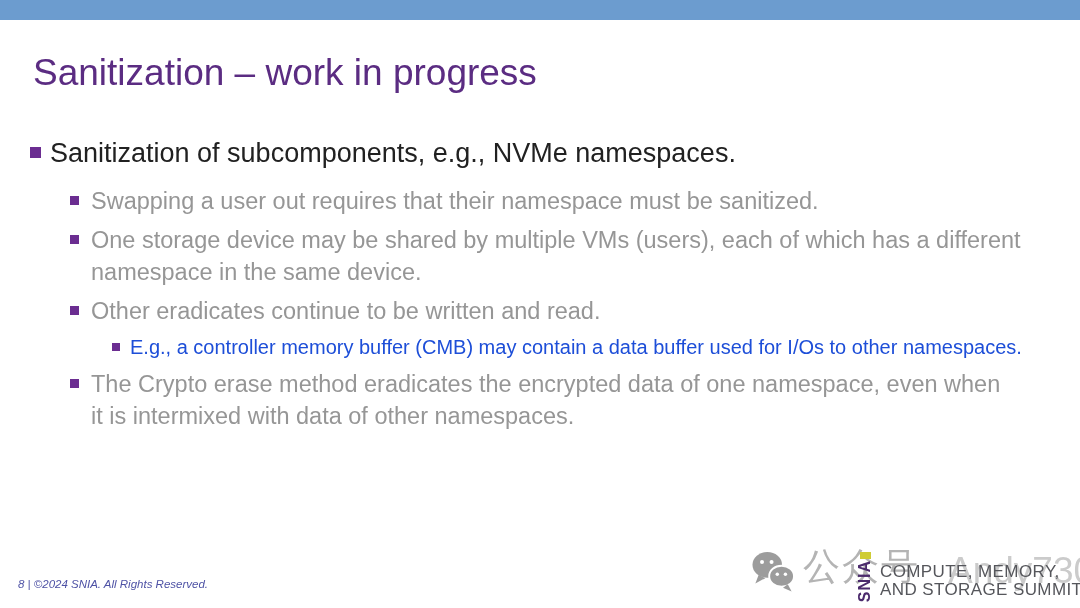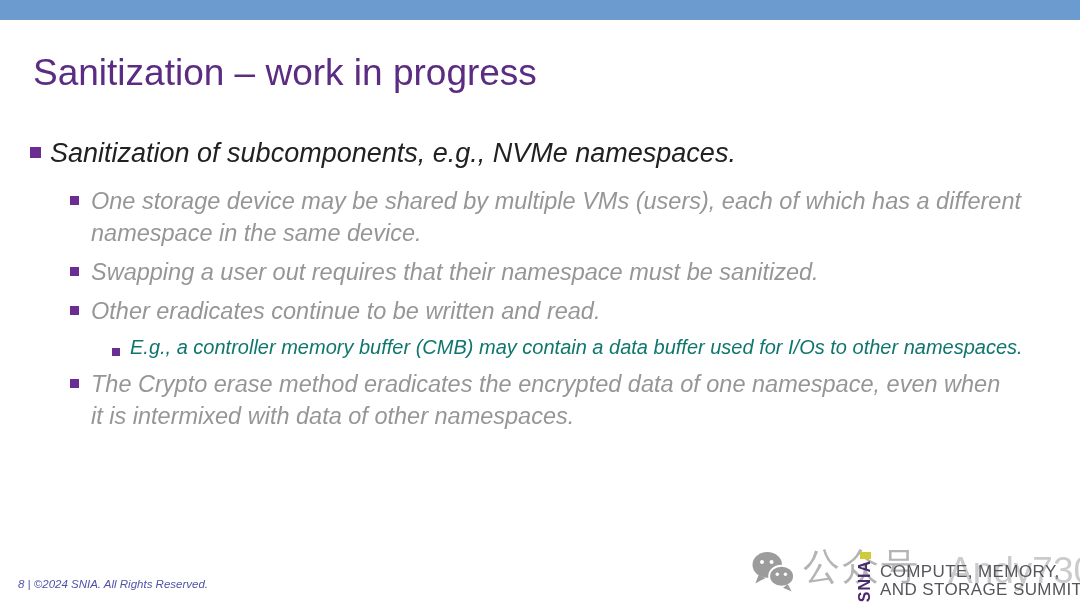--- a/index.html
+++ b/index.html
@@ -4,32 +4,32 @@
 <style>
   * { margin: 0; padding: 0; box-sizing: border-box; }
   html, body { width: 1080px; height: 608px; }
   body { font-family: "Liberation Sans", sans-serif; background: #ffffff; }
   .slide { position: relative; width: 1080px; height: 608px; background: #ffffff; overflow: hidden; }
 
   .top-bar { position: absolute; top: 0; left: 0; width: 100%; height: 20px; background: #6C9CCF; }
 
   .title { position: absolute; left: 33px; top: 52px; font-size: 37px; line-height: 42px; color: #5B2C82; font-weight: 400; }
 
-  .content { position: absolute; left: 0; top: 137px; width: 1080px; font-style: italic; }
+  .content { position: absolute; left: 0; top: 137px; width: 1080px; }
   .bullet-item { display: flex; align-items: flex-start; }
   .marker { flex: 0 0 auto; background: #6B2D91; }
 
   .b1 { margin: 0 0 16px 30px; font-size: 27px; line-height: 32px; color: #212121; }
   .b1 .marker { width: 11px; height: 11px; margin: 10px 9px 0 0; }
 
   .b2 { margin: 0 0 7px 70px; font-size: 23.5px; line-height: 32px; color: #969696; }
   .b2 .marker { width: 9px; height: 9px; margin: 11px 12px 0 0; }
   .b2 .text { max-width: 960px; }
 
-  .b3 { margin: 0 0 7px 112px; font-size: 20px; line-height: 27px; color: #0f766e; align-items: center; }
+  .b3 { margin: 0 0 7px 112px; font-size: 20px; line-height: 27px; color: #1d4ed8; }
   .b3 .marker { width: 8px; height: 8px; margin: 9px 10px 0 0; }
   .b3 .text { max-width: 895px; }
 
   .w-wide .text { max-width: 968px; }
   .w-narrow .text { max-width: 915px; }
 
   .footer { position: absolute; left: 18px; top: 578px; font-size: 11.5px; color: #4E52A5; font-style: italic; }
 
   .watermark { position: absolute; left: 750px; top: 542px; display: flex; align-items: flex-end; z-index: 1; }
   .wechat-icon { width: 46px; height: 42px; flex: 0 0 auto; }
@@ -51,28 +51,28 @@
 
   <h1 class="title">Sanitization – work in progress</h1>
 
   <div class="content">
 
     <div class="bullet-item b1">
       <span class="marker"></span>
       <span class="text">Sanitization of subcomponents, e.g., NVMe namespaces.</span>
     </div>
 
+    <div class="bullet-item b2">
+      <span class="marker"></span>
+      <span class="text">Swapping a user out requires that their namespace must be sanitized.</span>
+    </div>
+
     <div class="bullet-item b2 w-wide">
       <span class="marker"></span>
       <span class="text">One storage device may be shared by multiple VMs (users), each of which has a different namespace in the same device.</span>
-    </div>
-
-    <div class="bullet-item b2">
-      <span class="marker"></span>
-      <span class="text">Swapping a user out requires that their namespace must be sanitized.</span>
     </div>
 
     <div class="bullet-item b2">
       <span class="marker"></span>
       <span class="text">Other eradicates continue to be written and read.</span>
     </div>
 
 
     <div class="bullet-item b3">
       <span class="marker"></span>

